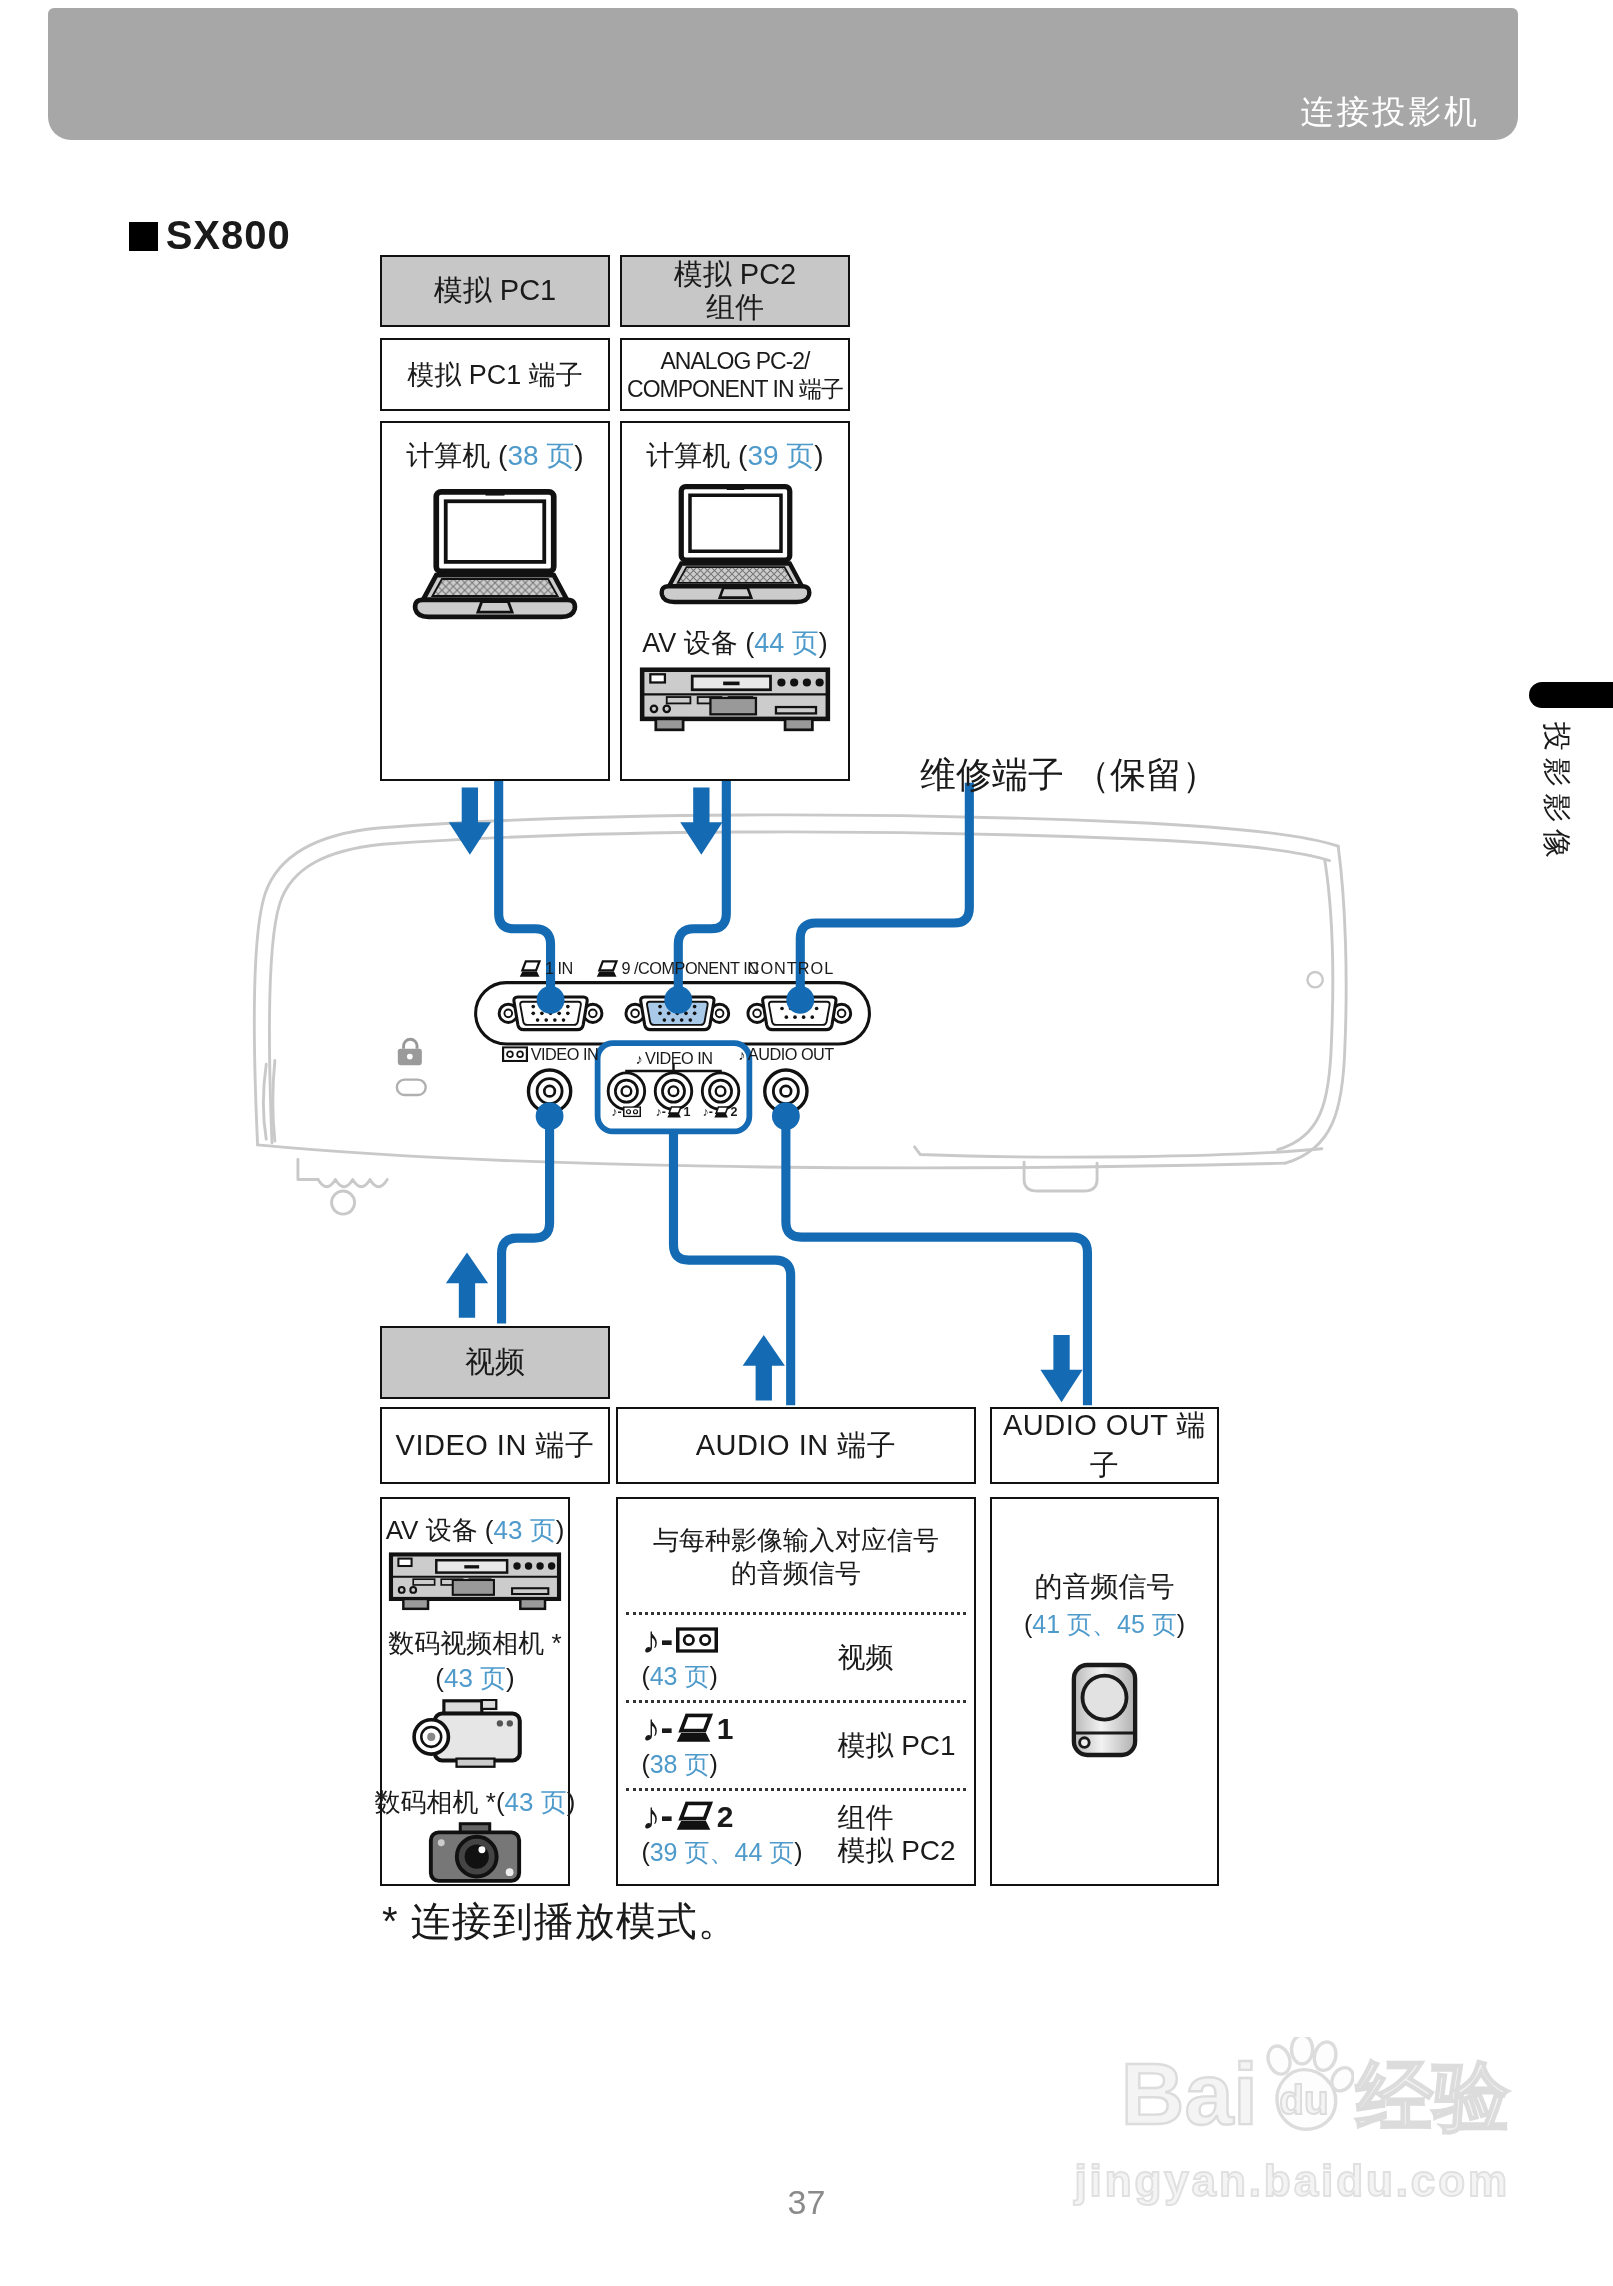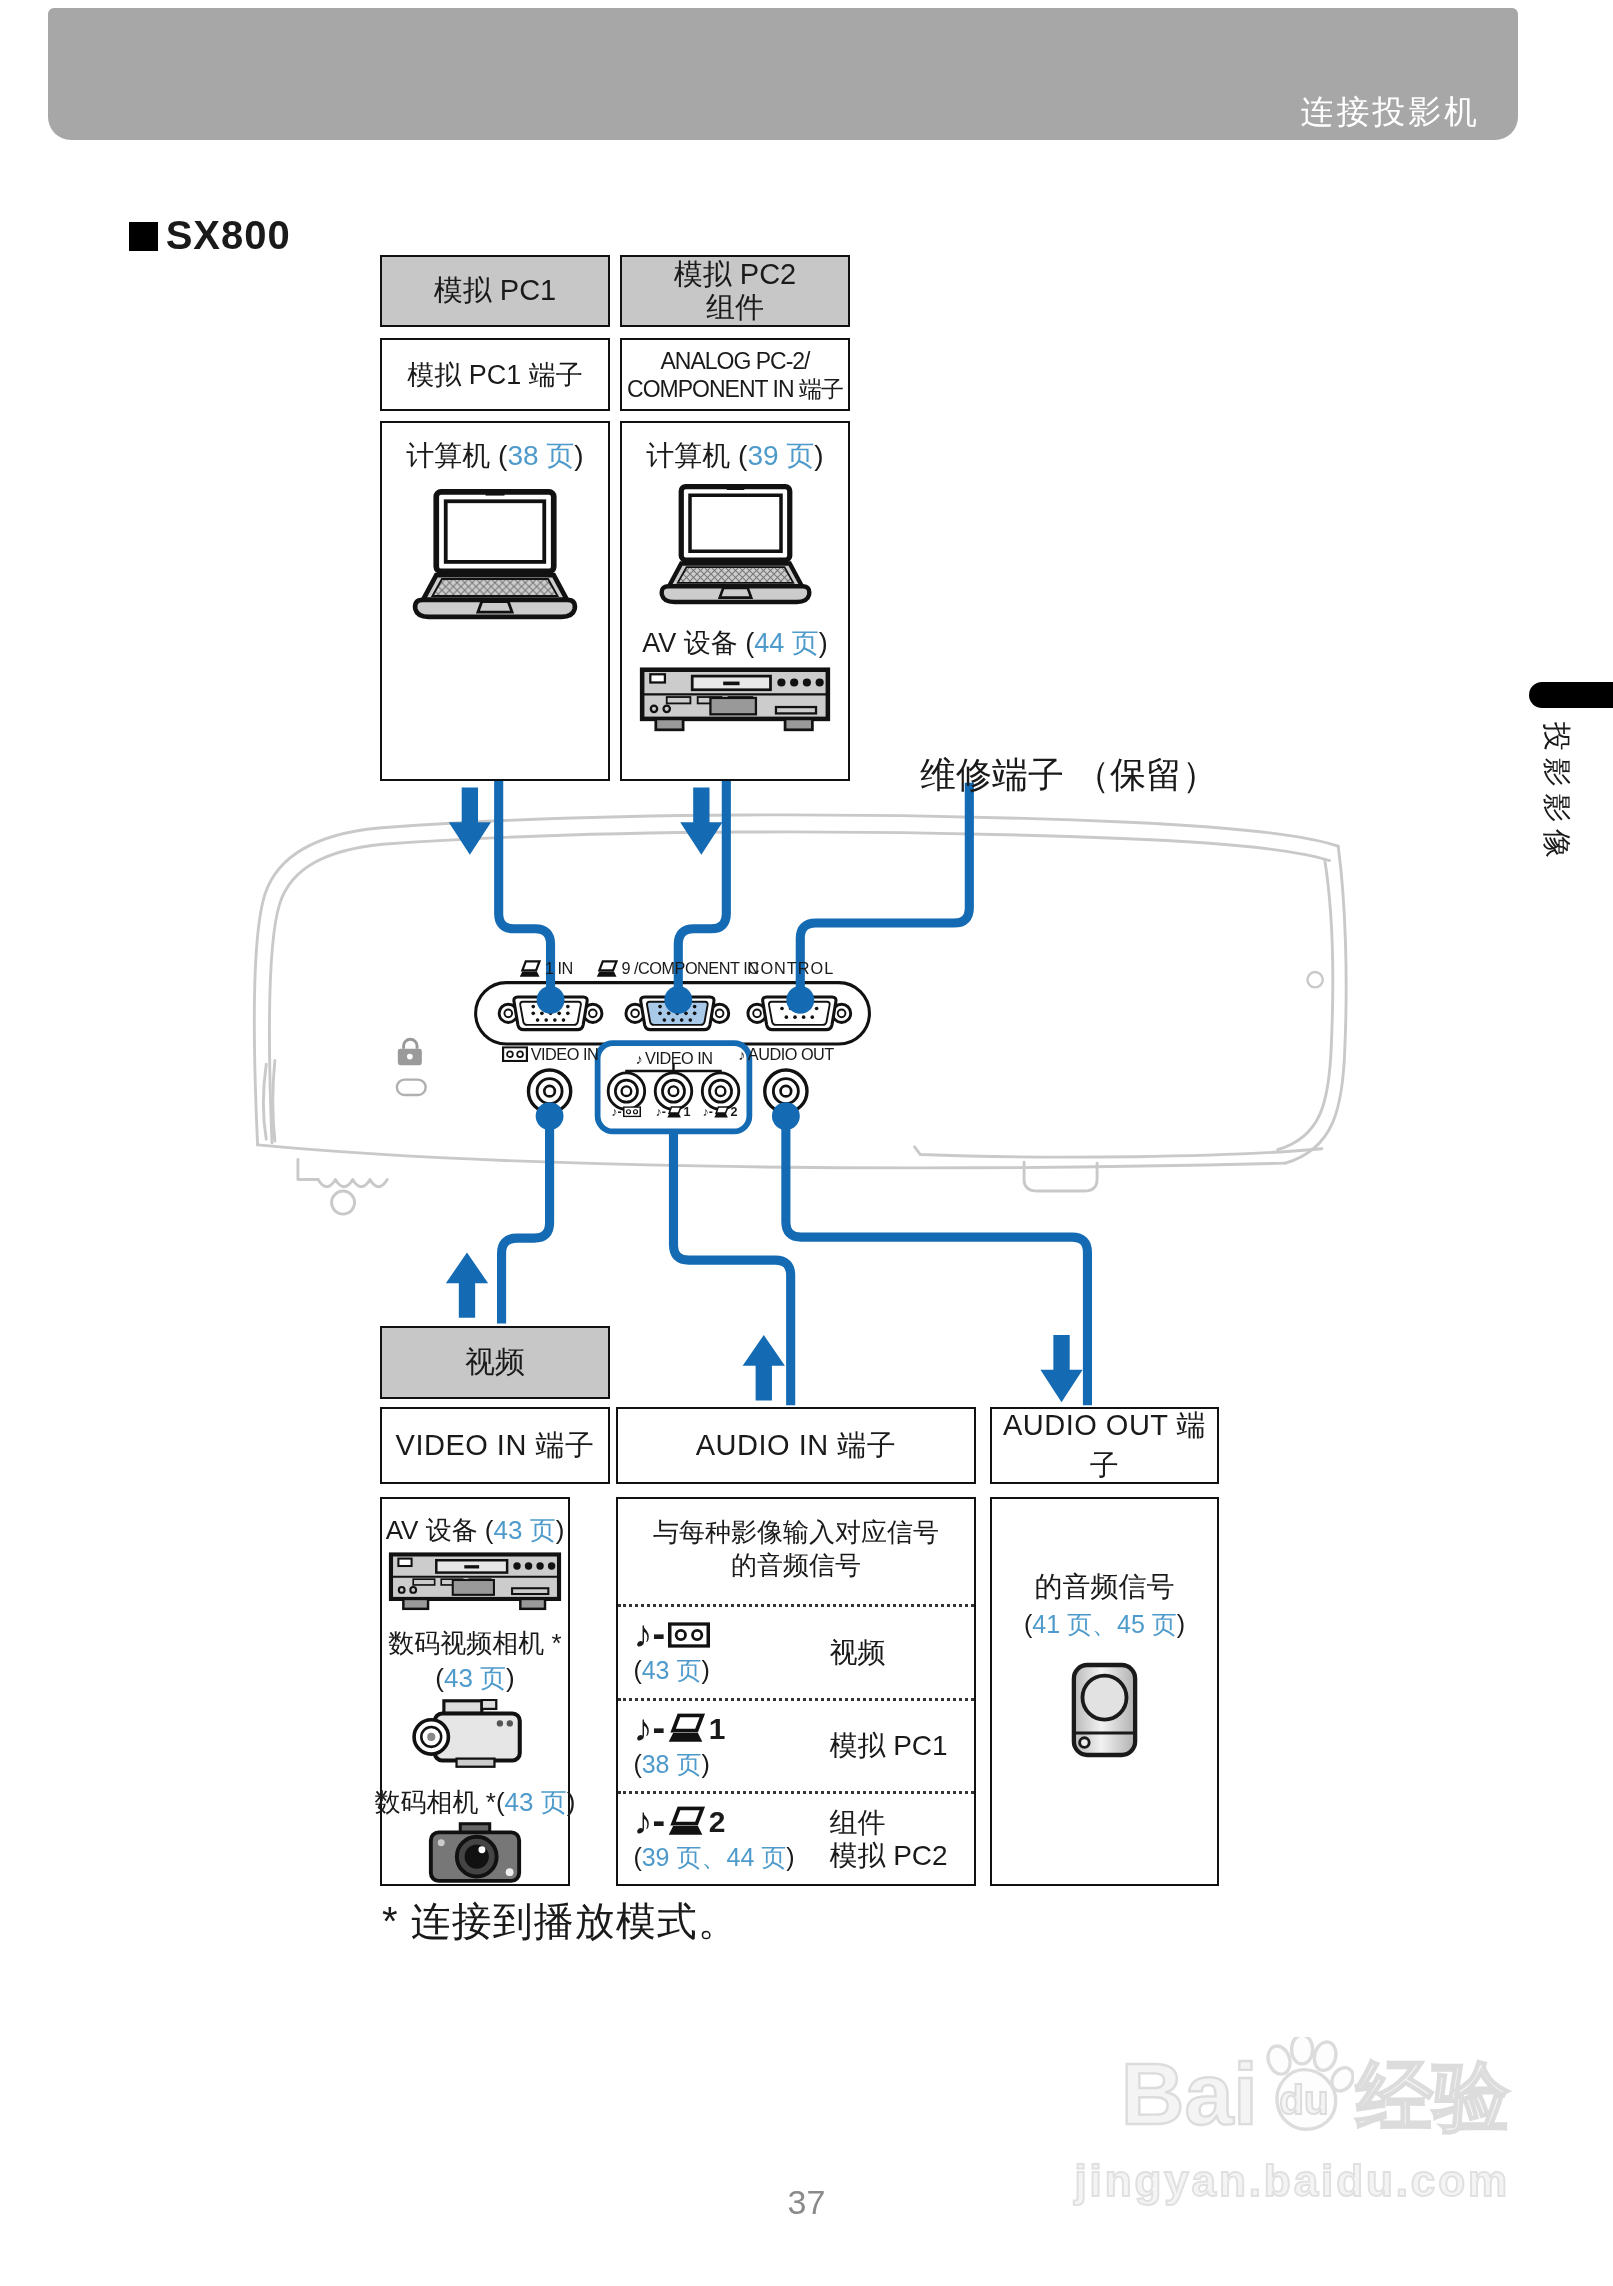--- a/index.html
+++ b/index.html
@@ -16,21 +16,21 @@
   .sublabel{font-size:12.5px;font-weight:bold;display:flex;align-items:center;justify-content:center;gap:1px}
   .hdrbar{position:absolute;left:48px;top:7.7px;width:1470px;height:132px;background:#a7a7a7;
           border-radius:5.8px 5.8px 23px 23px}
   .hdrtitle{position:absolute;right:134px;top:90px;font-size:33px;color:#fff;letter-spacing:2.9px}
   .sxhead{position:absolute;left:129px;top:213px;display:flex;align-items:center;gap:7.7px}
   .sxsq{width:29px;height:29px;background:#000;margin-top:1.9px}
   .sxtxt{font-size:40px;font-weight:bold;letter-spacing:1px}
   .devbox{justify-content:flex-start;padding-top:14px}
   .termtxt{font-size:29px;letter-spacing:0.5px}
   .small2line{font-size:23px;line-height:28px;letter-spacing:-1px}
-  .audio-col{justify-content:flex-start;padding:0;align-items:stretch}
+  .audio-col{justify-content:flex-start;padding:8px;align-items:stretch}
   .audio-head{padding-top:17.3px;height:88px;font-size:26px;line-height:33px;text-align:center}
   .audio-row{flex:1;display:flex;align-items:center;border-top:3.8px dotted #333;padding-left:15.4px;box-sizing:border-box}
   .arow-left{width:196px}
   .arow-ic{display:flex;align-items:center;gap:2.9px;font-size:38px;font-weight:bold;line-height:35px}
   .arow-num{font-size:30px;font-weight:bold}
   .arow-pg{font-size:25px;margin-top:1.9px;text-align:left}
   .arow-lb{flex:1;text-align:left;font-size:28px;line-height:33px}
   .arow-lb span{display:block}
   .fnote{position:absolute;left:382px;top:1894px;font-size:40px;letter-spacing:1px}
   .sidetab{position:absolute;left:1529px;top:682px;width:85px;height:26px;background:#000;

